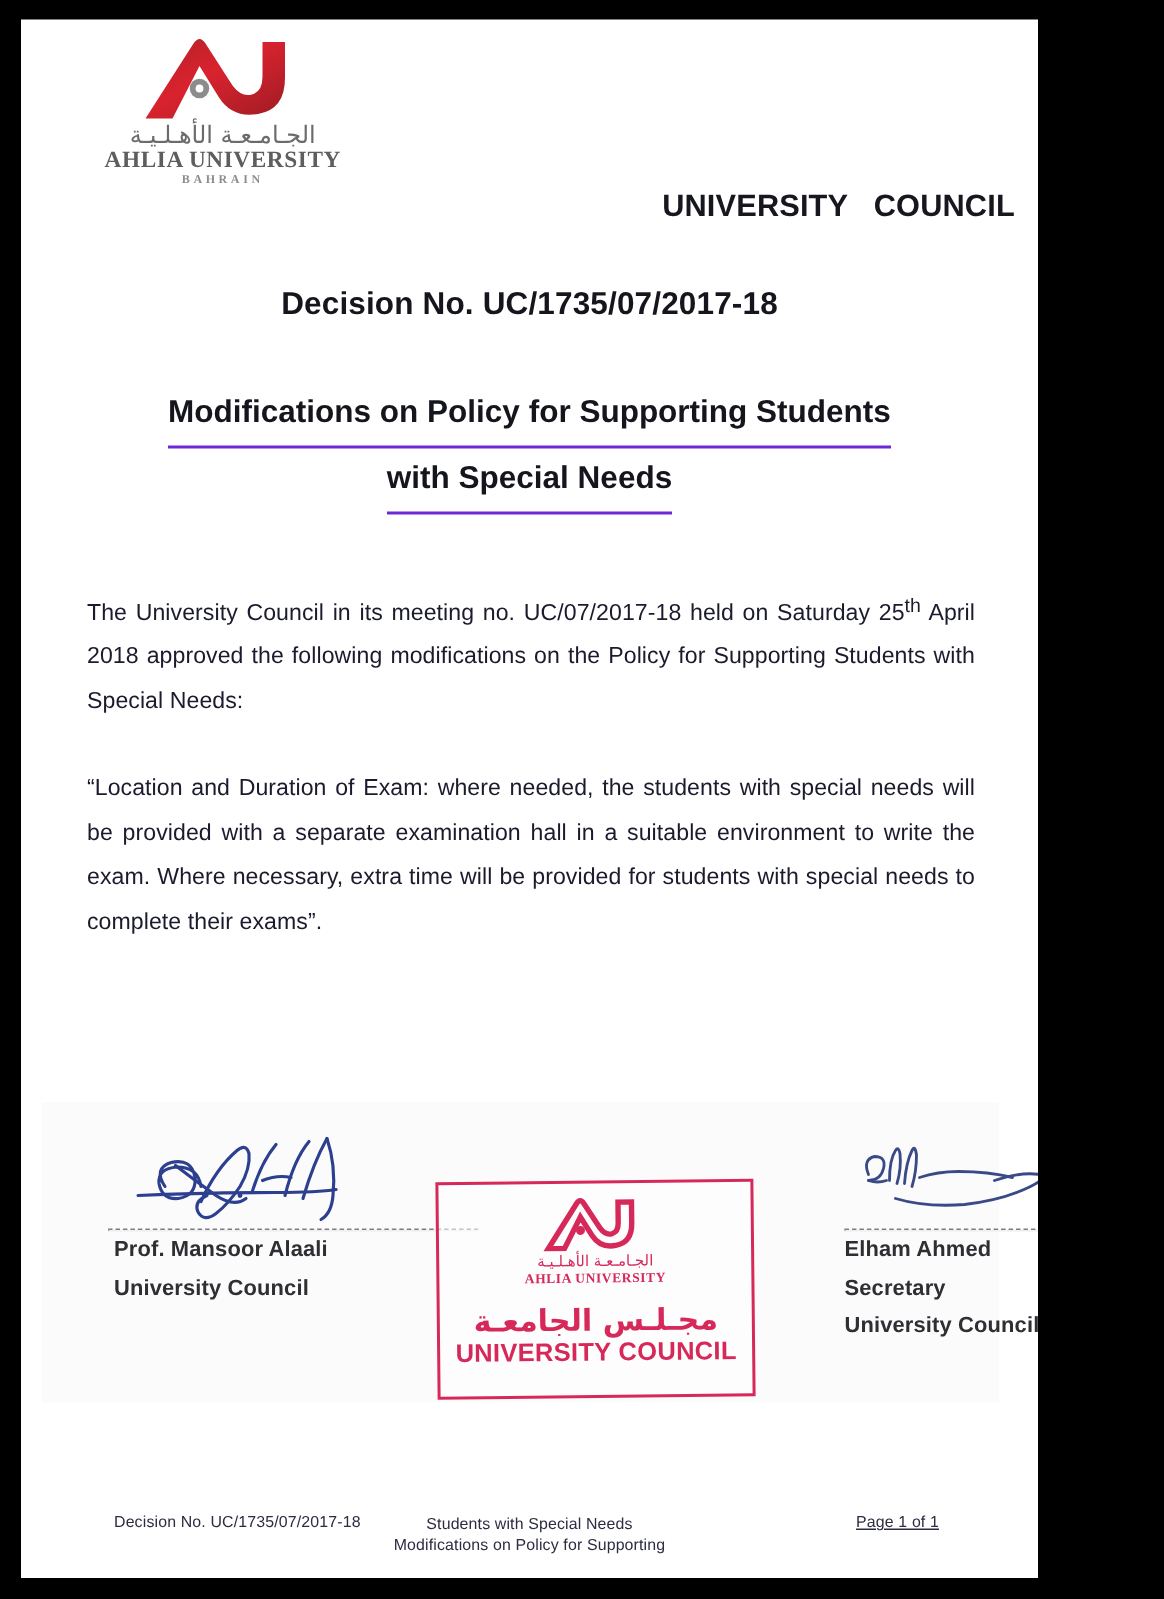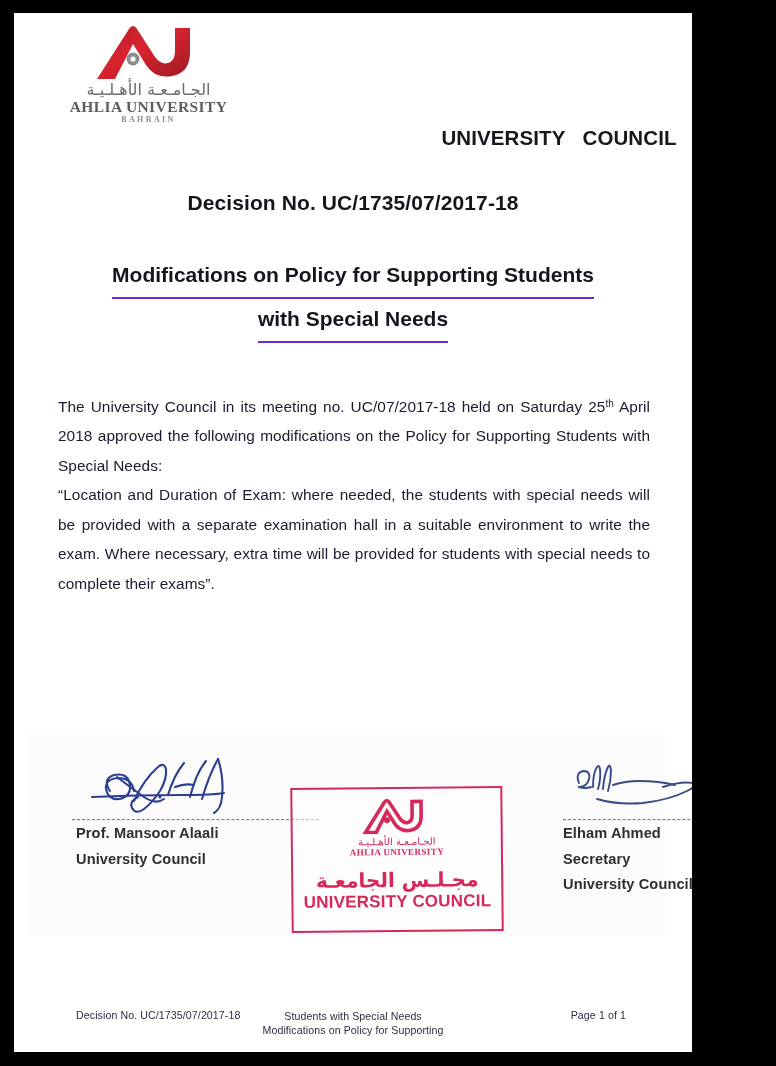--- a/index.html
+++ b/index.html
@@ -127,22 +127,22 @@
   }
 
   .para {
     text-align: justify;
     font-size: 15.4px;
     line-height: 29.5px;
     color: #1b1b2e;
     letter-spacing: 0.05px;
     margin: 0;
   }
-  .para + .para { }
-  .para sup { font-size: 10px; vertical-align: 5px; }
+  .para + .para { margin-top: 29px; }
+  .para sup { font-size: 13px; vertical-align: 5px; }
 
   
   .sign-area {
     position: absolute;
     left: 14px;
     right: 26px;
     top: 722px;
     height: 200px;
     background: #fbfbfc;
   }
@@ -250,20 +250,21 @@
   .footer-center {
     position: absolute;
     left: 0; right: 0; top: 3px;
     text-align: center;
     line-height: 14px;
   }
   .footer-right {
     position: absolute;
     right: 52px; top: 3px;
     white-space: nowrap;
+    text-decoration: underline;
   }
 </style>
 </head>
 <body>
 
 <div class="page-frame">
   <div class="page">
 
     <div class="header">
 

